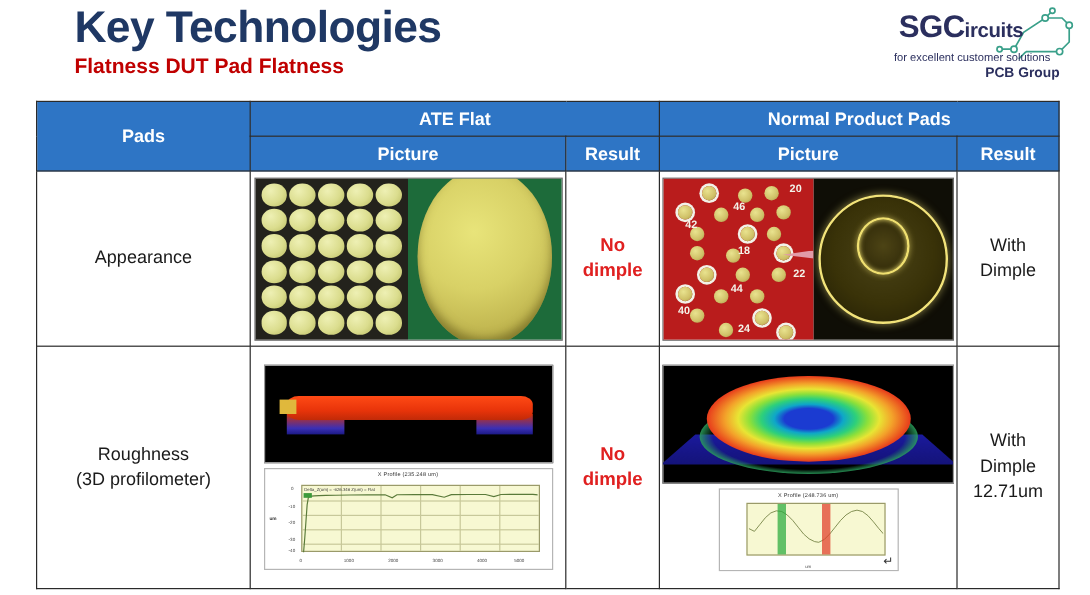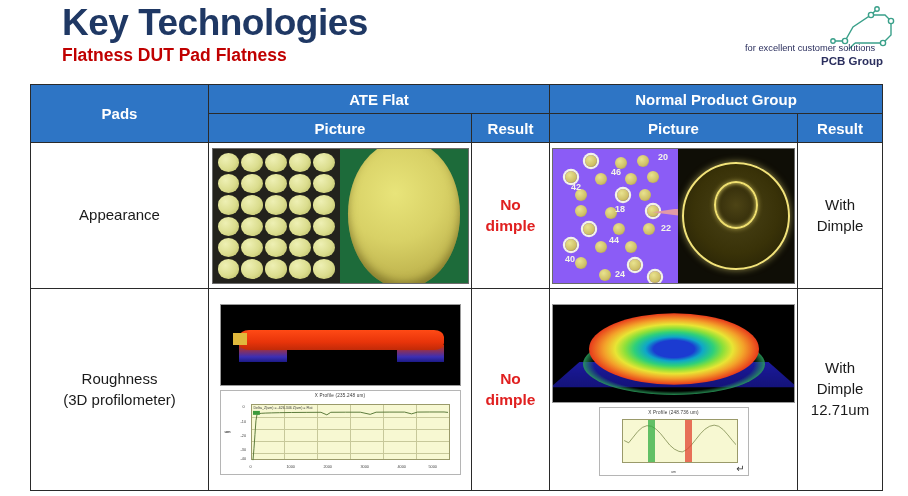--- a/index.html
+++ b/index.html
@@ -141,21 +141,21 @@
   }
 
   
   .fig-appearance-np {
     width: 243px; height: 136px;
     border: 1.5px solid #6b6b6b;
     display: flex;
   }
   .pcb-green {
     width: 52%; height: 100%;
-    background: #8b5cf6;
+    background: #b91c1c;
     position: relative; overflow: hidden;
   }
   .pcb-green .vpad {
     position: absolute; width: 12px; height: 12px; border-radius: 50%;
     background: radial-gradient(circle at 38% 34%, #e9e38f 0%, #cfc067 60%, #9c8f44 100%);
   }
   .pcb-green .vpad.ring { box-shadow: 0 0 0 2.2px #f2f2e8; }
   .pcb-green .pnum {
     position: absolute; color: #f4f4ea; font-size: 9px; font-weight: bold;
     font-family: "Liberation Sans", sans-serif;
@@ -331,37 +331,38 @@
       </g>
       <g fill="#ffffff" stroke="#3aa08a" stroke-width="1.4">
         <circle cx="46" cy="10" r="2.6"></circle>
         <circle cx="66" cy="16" r="2.6"></circle>
         <circle cx="58" cy="38" r="2.6"></circle>
         <circle cx="20" cy="36" r="2.6"></circle>
         <circle cx="8" cy="36" r="2.2"></circle>
         <circle cx="52" cy="4" r="2.2"></circle>
       </g>
     </svg>
+    <div id="logo-main"><span>SGC</span><span class="tail">ircuits</span></div>
     <div id="logo-sub">PCB Group</div>
     <div id="logo-tagline">for excellent customer solutions</div>
   </div>
 
   <table id="tech-table">
     <colgroup>
       <col style="width:178px">
       <col style="width:263px">
       <col style="width:78px">
       <col style="width:248px">
       <col style="width:85px">
     </colgroup>
     <thead>
       <tr>
         <th rowspan="2" class="hdr-item">Pads</th>
         <th colspan="2">ATE Flat</th>
-        <th colspan="2">Normal Product Group</th>
+        <th colspan="2">Normal Product Pads</th>
       </tr>
       <tr>
         <th>Picture</th>
         <th>Result</th>
         <th>Picture</th>
         <th>Result</th>
       </tr>
     </thead>
     <tbody>
 

